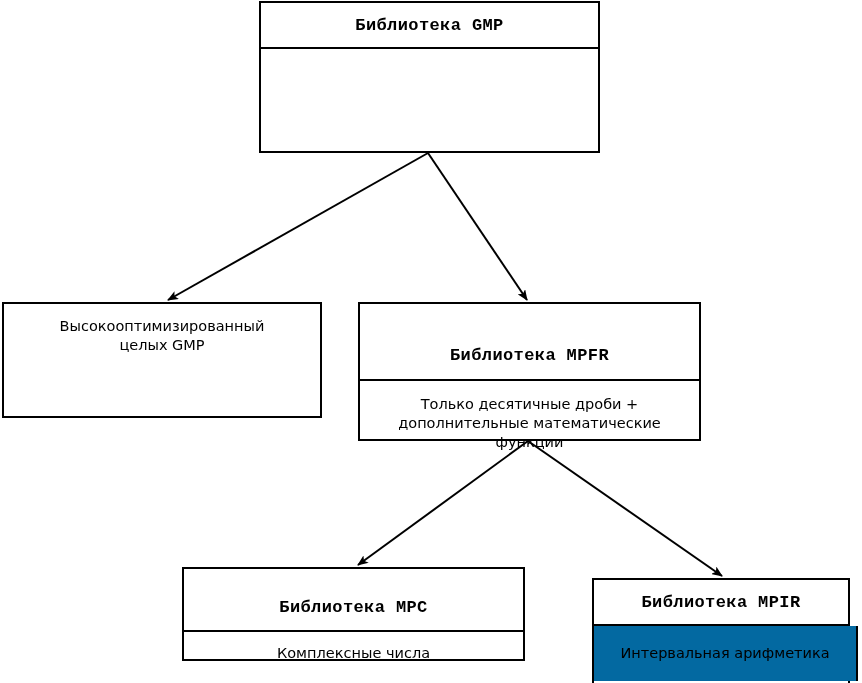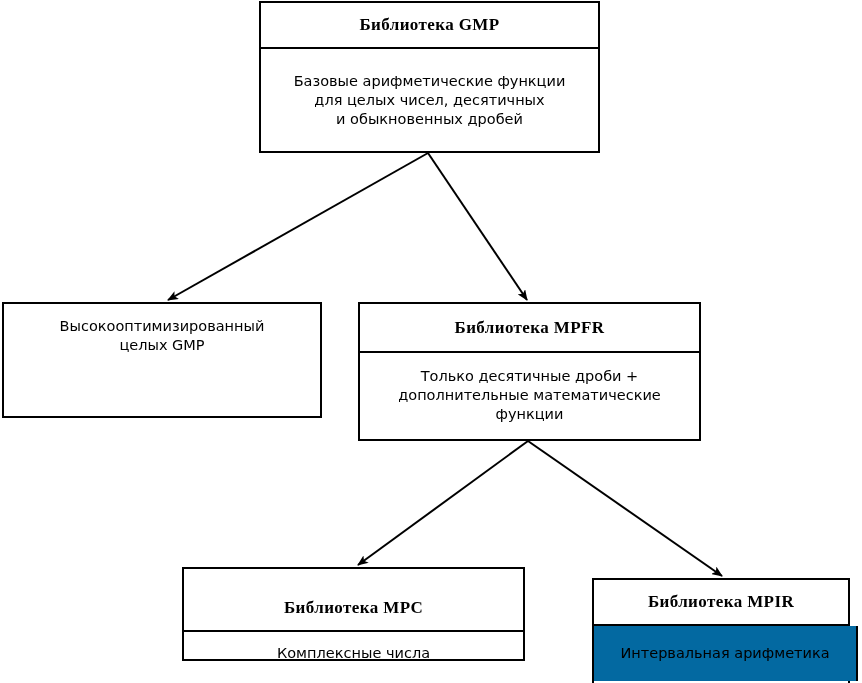--- a/index.html
+++ b/index.html
@@ -30,21 +30,21 @@
     border: 2px solid #000000;
     z-index: 2;
   }
   .node-title {
     box-sizing: border-box;
     width: 100%;
     display: flex;
     align-items: center;
     justify-content: center;
     text-align: center;
-    font-family: Liberation Serif, serif;
+    font-family: Liberation Mono, monospace;
     font-weight: bold;
     font-size: 17px;
     letter-spacing: 0.4px;
     color: #000000;
     border-bottom: 2px solid #000000;
     padding: 16px 6px;
   }
   .node-body {
     box-sizing: border-box;
     width: 100%;
@@ -65,21 +65,21 @@
   #node-gmp .node-title { height: 46px; }
   #node-gmp .node-body  { height: 102px; }
 
   
   #node-mpir { left: 2px; top: 302px; width: 320px; height: 116px; }
   #node-mpir .node-title { height: 48px; }
   #node-mpir .node-body  { height: 64px; }
 
   
   #node-mpfr { left: 358px; top: 302px; width: 343px; height: 139px; }
-  #node-mpfr .node-title { height: 49px; }
+  #node-mpfr .node-title { height: 49px; margin-top: 28px; }
   #node-mpfr .node-body  { height: 84px; }
 
   
   #node-mpc { left: 182px; top: 567px; width: 343px; height: 94px; }
   #node-mpc .node-title { height: 47px; margin-top: 16px; }
   #node-mpc .node-body  { height: 43px; }
 
   
   #node-mpfi { left: 592px; top: 578px; width: 258px; height: 105px; border-bottom: none; }
   #node-mpfi .node-title { height: 46px; }
@@ -108,23 +108,20 @@
 
     <line x1="428" y1="153" x2="527" y2="300" stroke="#000000" stroke-width="2" marker-end="url(#arrowhead)"></line>
 
     <line x1="528" y1="441" x2="358" y2="565" stroke="#000000" stroke-width="2" marker-end="url(#arrowhead)"></line>
 
     <line x1="528" y1="441" x2="722" y2="576" stroke="#000000" stroke-width="2" marker-end="url(#arrowhead)"></line>
   </svg>
 
   <div class="node" id="node-gmp">
     <div class="node-title">Библиотека GMP</div>
-    <div class="node-body">Базовые арифметические функции
-для целых чисел, десятичных
-и обыкновенных дробей</div>
   </div>
 
   <div class="node" id="node-mpir">
     <div class="node-body">Высокооптимизированный
 целых GMP</div>
   </div>
 
   <div class="node" id="node-mpfr">
     <div class="node-title">Библиотека MPFR</div>
     <div class="node-body">Только десятичные дроби +

